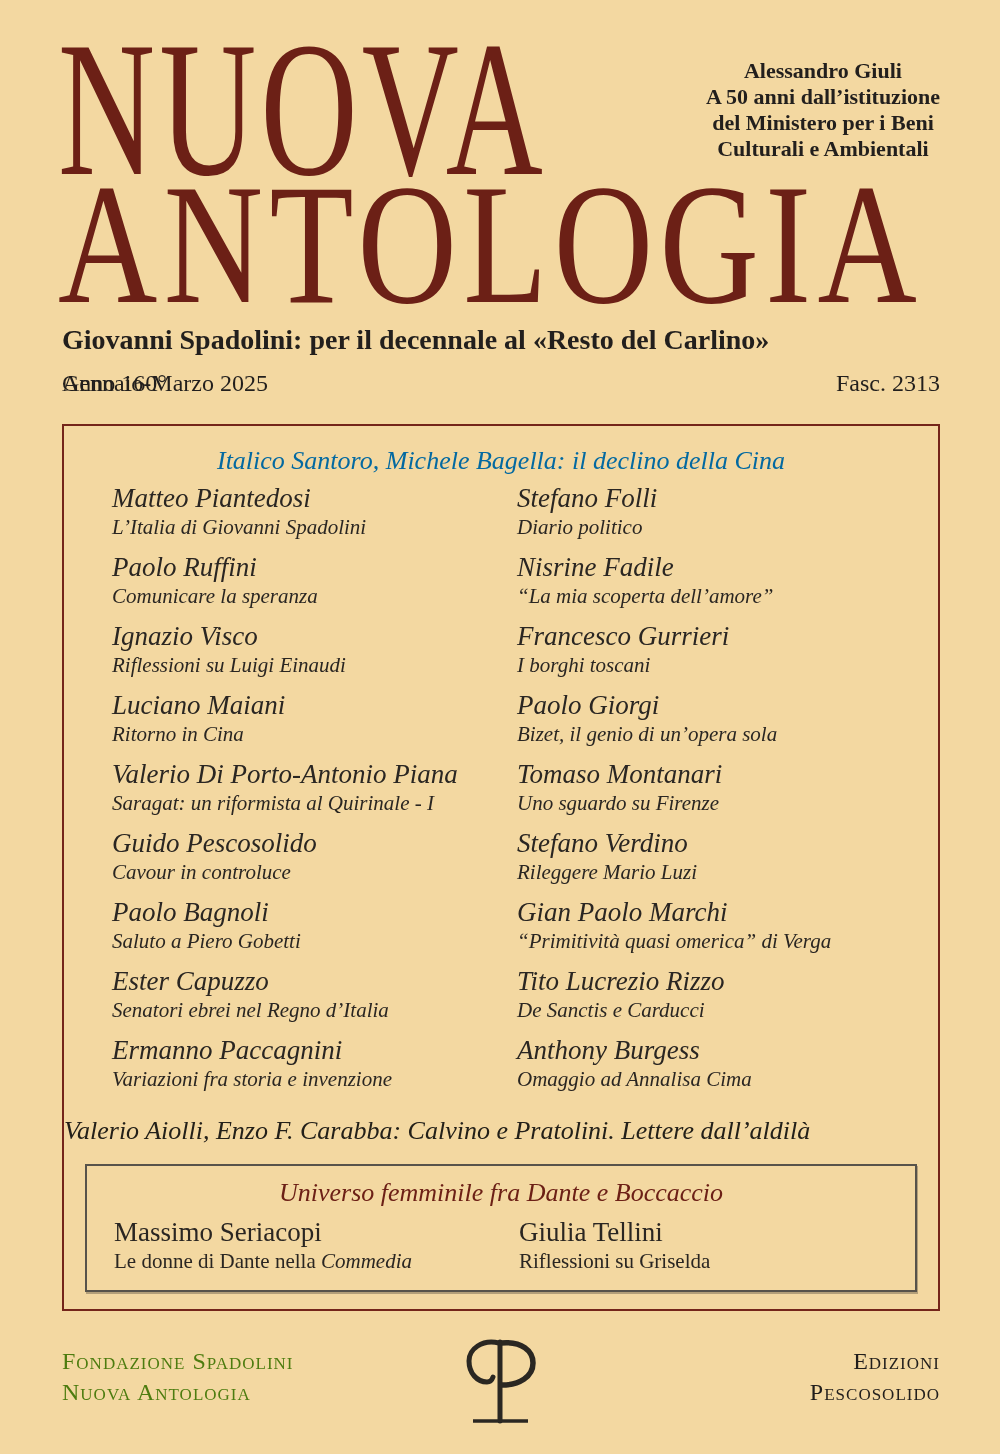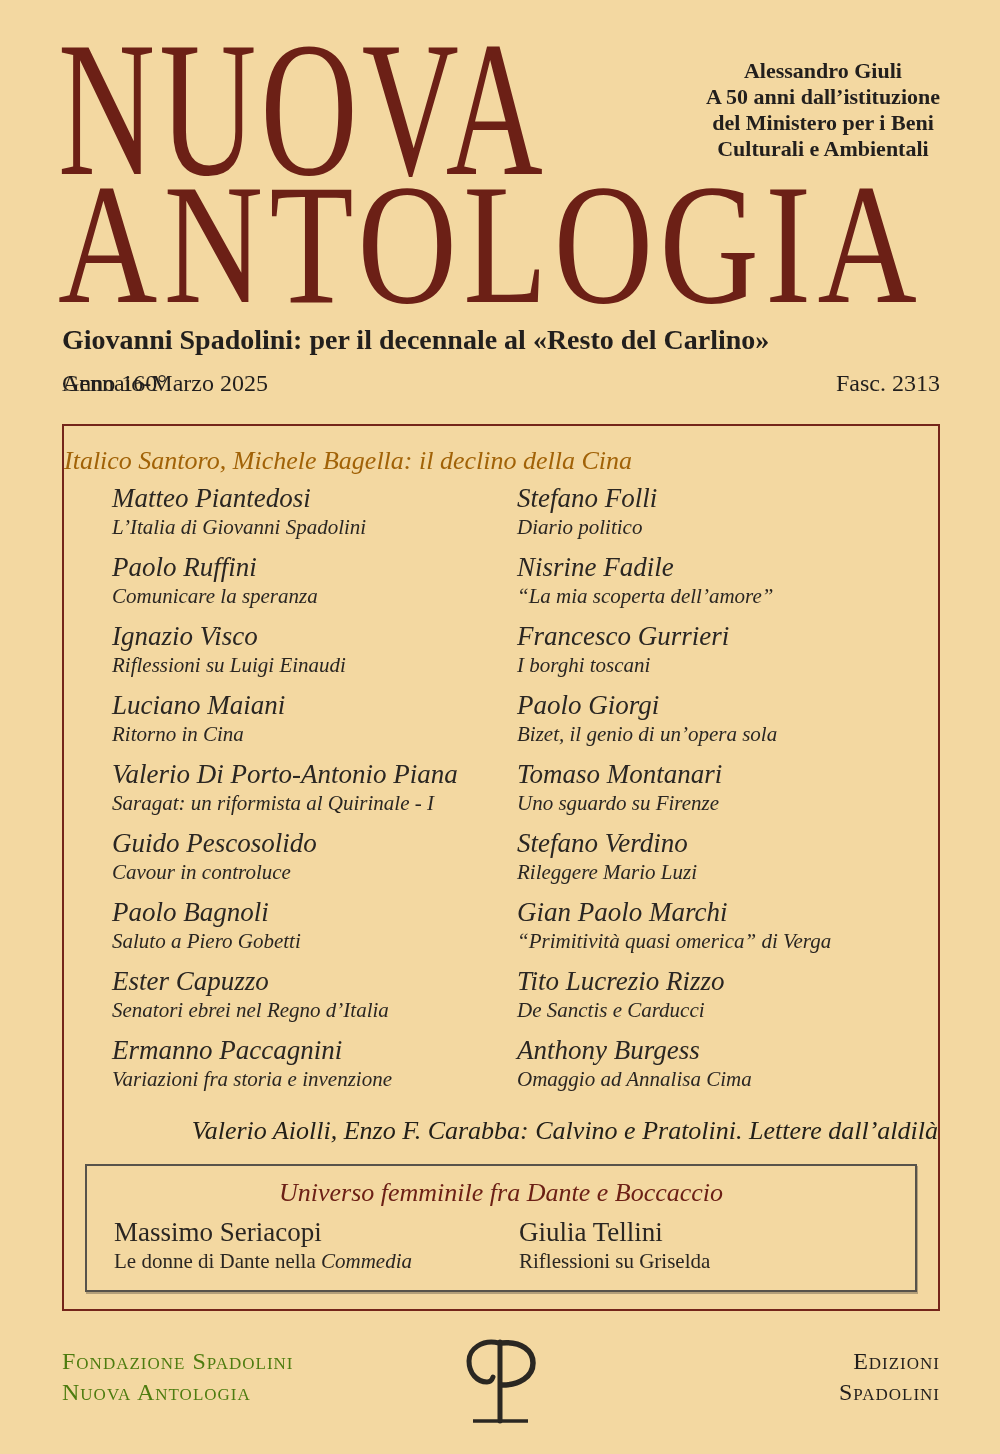--- a/index.html
+++ b/index.html
@@ -31,32 +31,32 @@
   .issue-left{position:absolute;left:0;top:0;}
   .issue-center{position:absolute;left:0;top:0;width:100%;text-align:left;}
   .issue-right{position:absolute;right:0;top:0;}
 
   
   .toc-box{
     position:absolute;left:62px;top:424px;width:878px;height:887px;
     border:2px solid #74251a;box-sizing:border-box;
   }
   .toc-heading{
-    position:absolute;left:0;top:20px;width:100%;text-align:left;
-    font-style:italic;font-size:26px;color:#a16207;
+    position:absolute;left:0;top:20px;width:100%;text-align:center;
+    font-style:italic;font-size:26px;color:#0369a1;
   }
   .toc-col{position:absolute;top:56px;}
   .toc-col-left{left:48px;width:390px;}
   .toc-col-right{left:453px;width:410px;}
   .toc-entry{margin-bottom:11px;font-style:italic;}
   .toc-author{font-size:27px;line-height:32px;color:#2a2622;}
   .toc-title{font-size:21px;line-height:26px;color:#2a2622;}
 
   .toc-footnote{
-    position:absolute;left:0;top:690px;width:100%;text-align:right;
+    position:absolute;left:0;top:690px;width:100%;text-align:left;
     font-style:italic;font-size:26px;color:#232019;
   }
 
   .feature-box{
     position:absolute;left:21px;right:21px;top:738px;height:128px;
     border:2px solid #57534a;box-sizing:border-box;
     box-shadow:1px 2px 0 rgba(60,55,45,0.35);
   }
   .feature-heading{
     position:absolute;left:0;top:12px;width:100%;text-align:center;
@@ -214,14 +214,14 @@
     <path d="M19 89 L74 89" stroke-width="3.5" stroke-linecap="butt"></path>
 
     <path d="M47 11 C68 9 79 19 79 31 C79 45 65 53 48 53" stroke-width="5.5"></path>
 
     <path d="M45 11 C28 7 15 17 15 29 C15 41 23 50 33 50 C36 50 38 48 39 45" stroke-width="5"></path>
   </g>
 </svg>
 
 <div class="footer-right">
   <div>Edizioni</div>
-  <div>Spadolini</div>
+  <div>Pescosolido</div>
 </div>
 
 </body></html>

